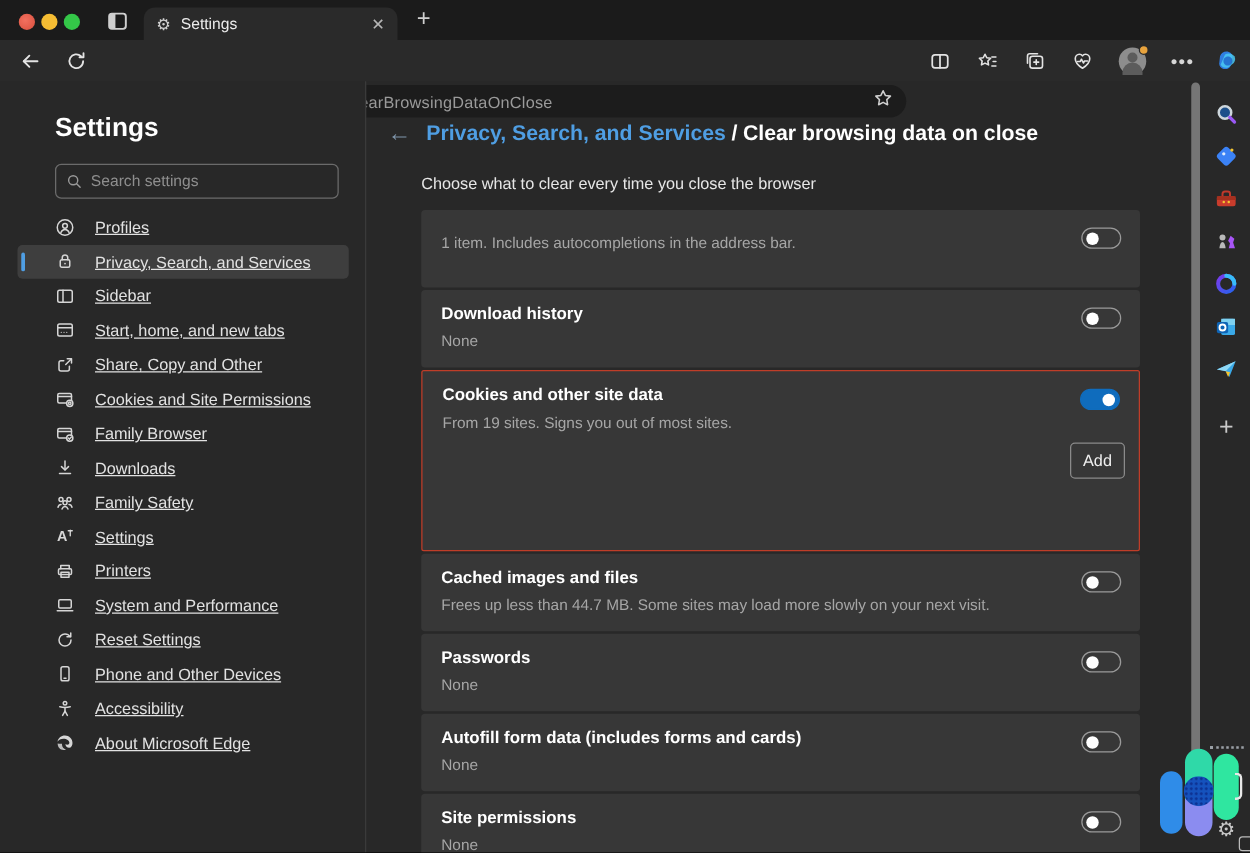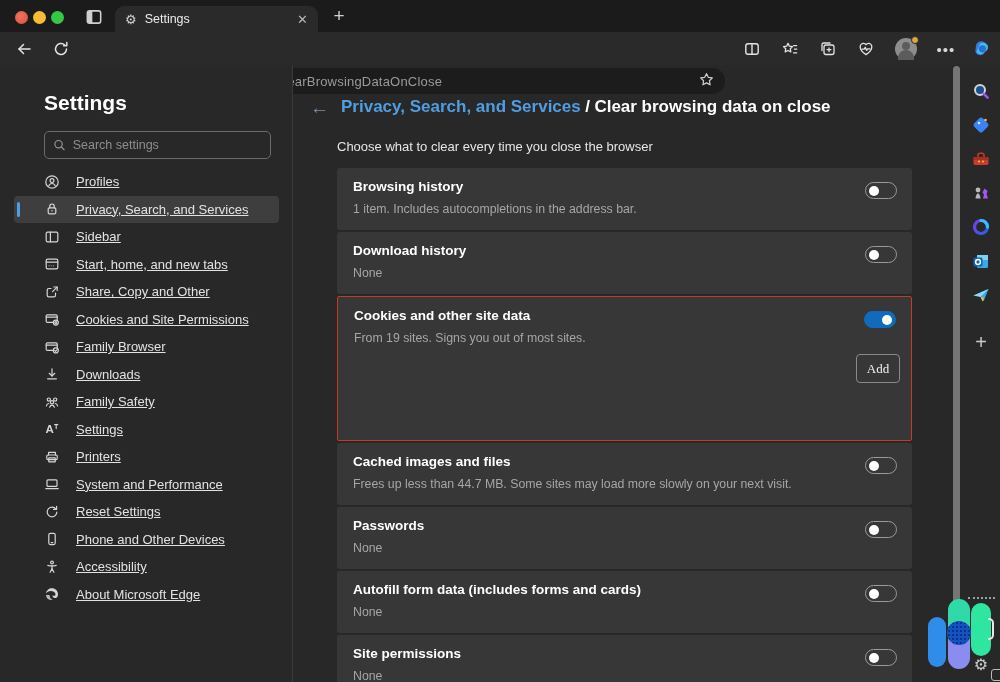--- a/index.html
+++ b/index.html
@@ -73,21 +73,21 @@
   .toggle { width:32px; height:17px; border:1px solid #9a9a9a; border-radius:10px; position:relative; cursor:default; }
   .toggle .knob { position:absolute; left:3px; top:2.5px; width:10px; height:10px; border-radius:50%; background:#fff; }
   .toggle.on { background:#0f6cbd; border-color:#0f6cbd; }
   .toggle.on .knob { left:auto; right:3px; }
   .inner { margin-left:33px; margin-top:16px; position:relative; }
   .inner .i-title { font-size:13.5px; font-weight:bold; color:#fff; }
   .inner .i-desc { font-size:12.3px; color:#a6a6a6; margin-top:9px; }
   .inner .i-empty { font-size:12.3px; color:#a6a6a6; margin-top:17px; margin-left:14px; }
   .add-btn { position:absolute; right:11px; top:57px; width:44px; height:29px; border:1px solid #8a8a8a;
              border-radius:4px; background:transparent; color:#f0f0f0; font-size:13px;
-             font-family:Liberation Serif, serif; }
+             font-family:Liberation Sans, sans-serif; }
 
   
   .scrollbar { position:absolute; left:953px; top:66px; width:7px; height:581px; border-radius:4px; background:#767676; }
   .rstrip { position:absolute; left:962px; top:65px; width:38px; height:617px; }
   .r-icon { position:absolute; left:8px; width:22px; height:22px; display:flex; align-items:center; justify-content:center; }
   .r-plus { color:#c9c9c9; font-size:20px; font-weight:300; }
   .r-gear { color:#c9c9c9; font-size:16px; }
 
   
   .widget { position:absolute; }
@@ -342,21 +342,20 @@
       <span class="back-arrow">←</span>
       <span><span class="parent" style="color: rgb(79, 158, 227);">Privacy, Search, and Services</span>
       <span class="sep2">/</span>
       <span class="leaf">Clear browsing data on close</span></span>
     </div>
     <div class="page-desc">Choose what to clear every time you close the browser</div>
 
     <div class="rows">
 
       <div class="row">
-        <div class="row-title">Browsing history</div>
         <div class="row-sub">1 item. Includes autocompletions in the address bar.</div>
         <div class="toggle">
             <div class="knob"></div>
           </div>
       </div>
 
       <div class="row">
         <div class="row-title">Download history</div>
         <div class="row-sub">None</div>
         <div class="toggle">

